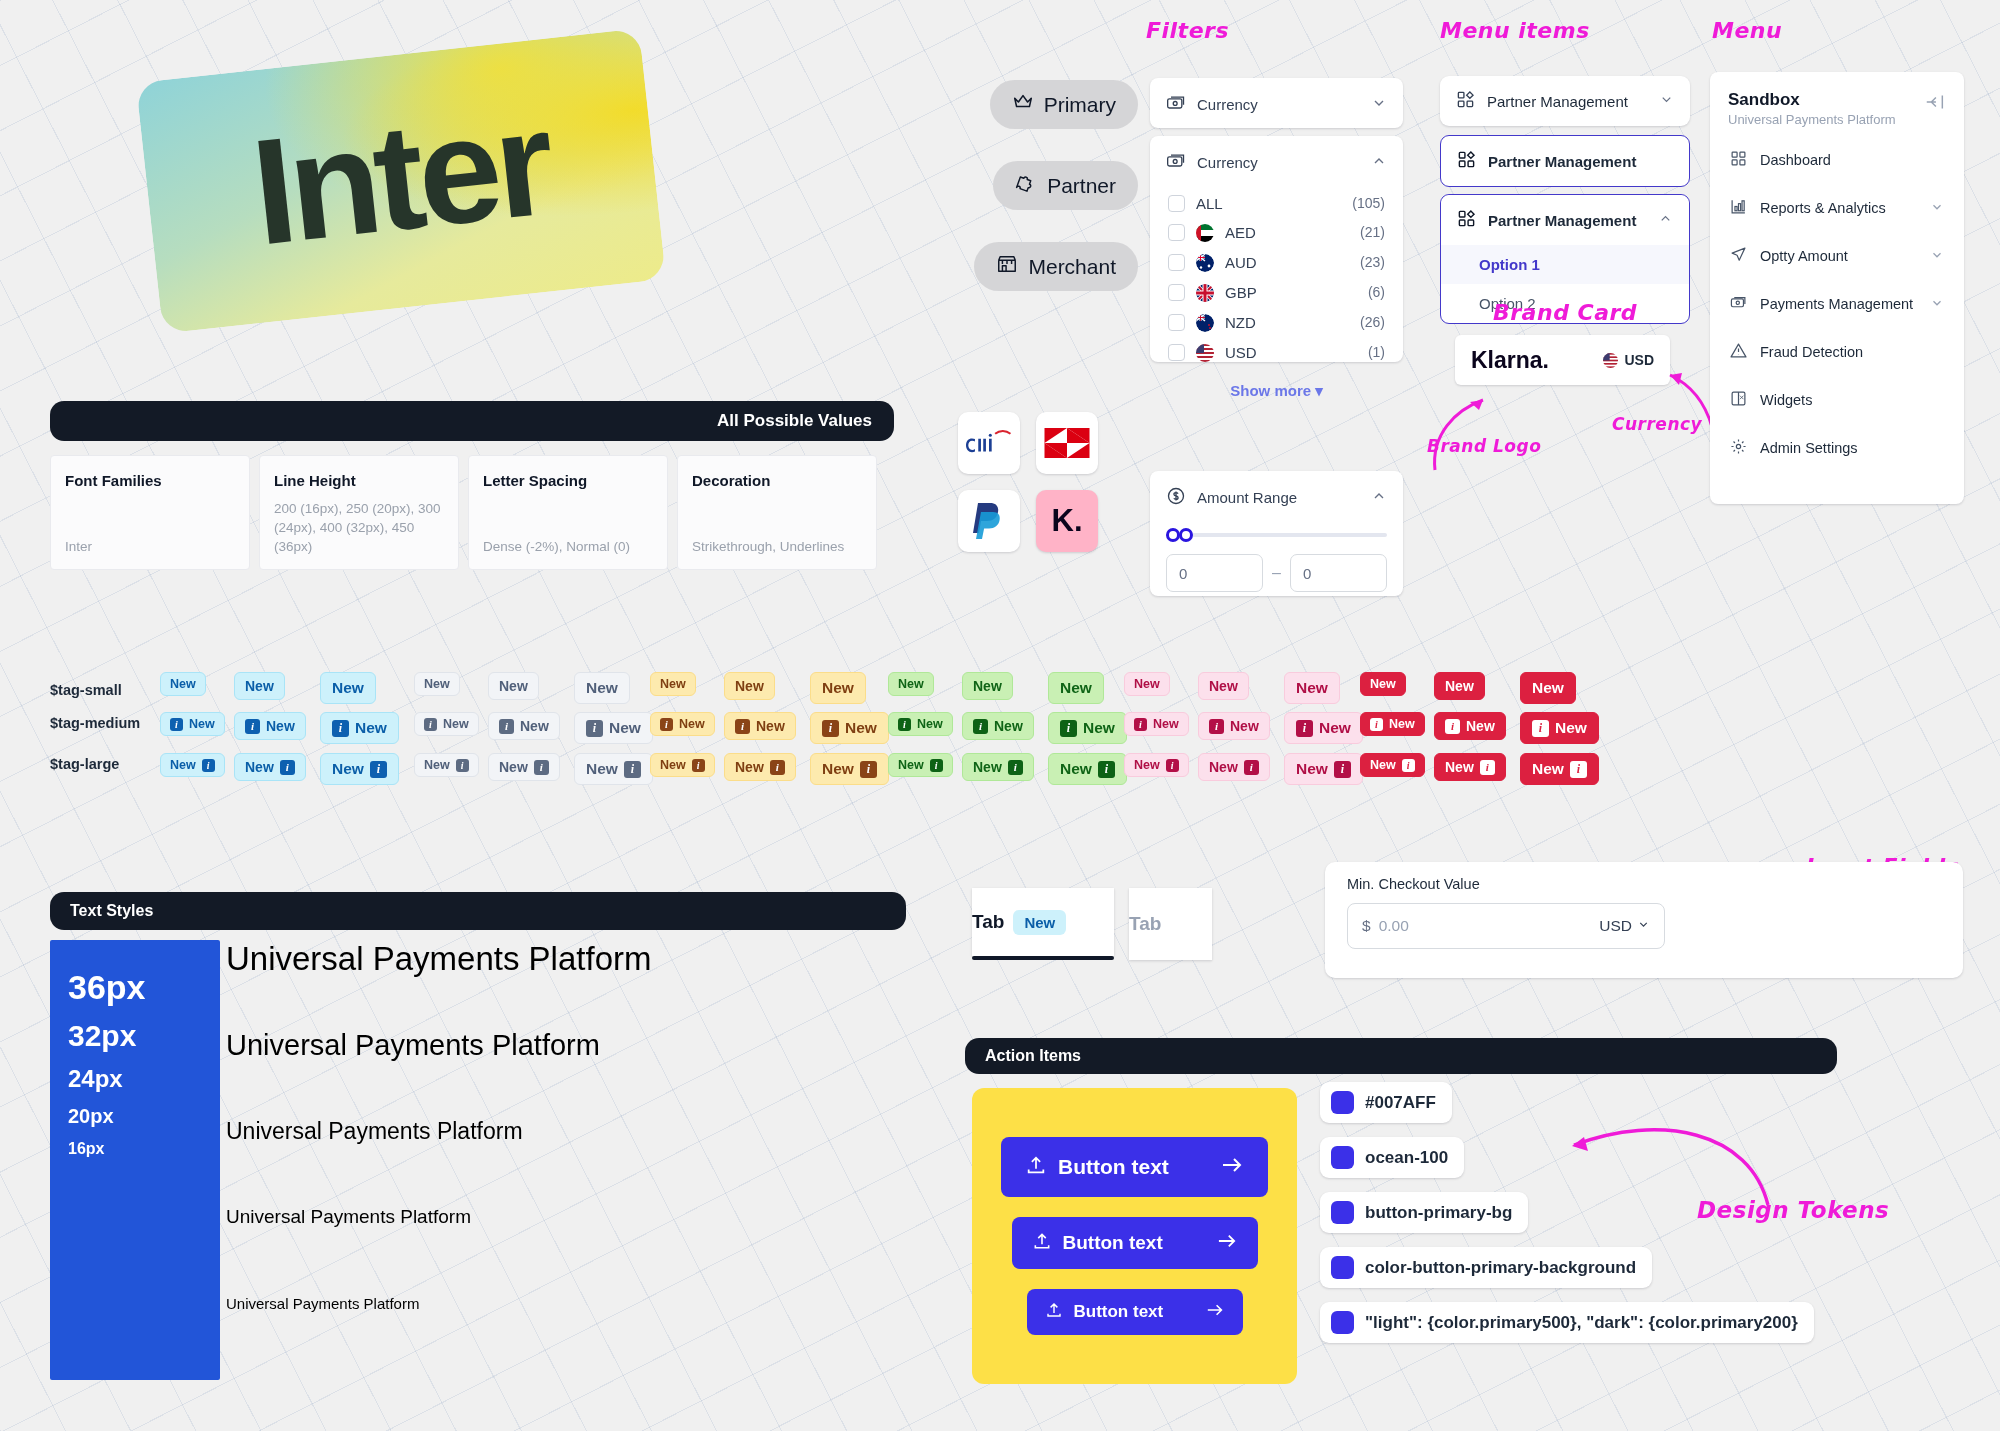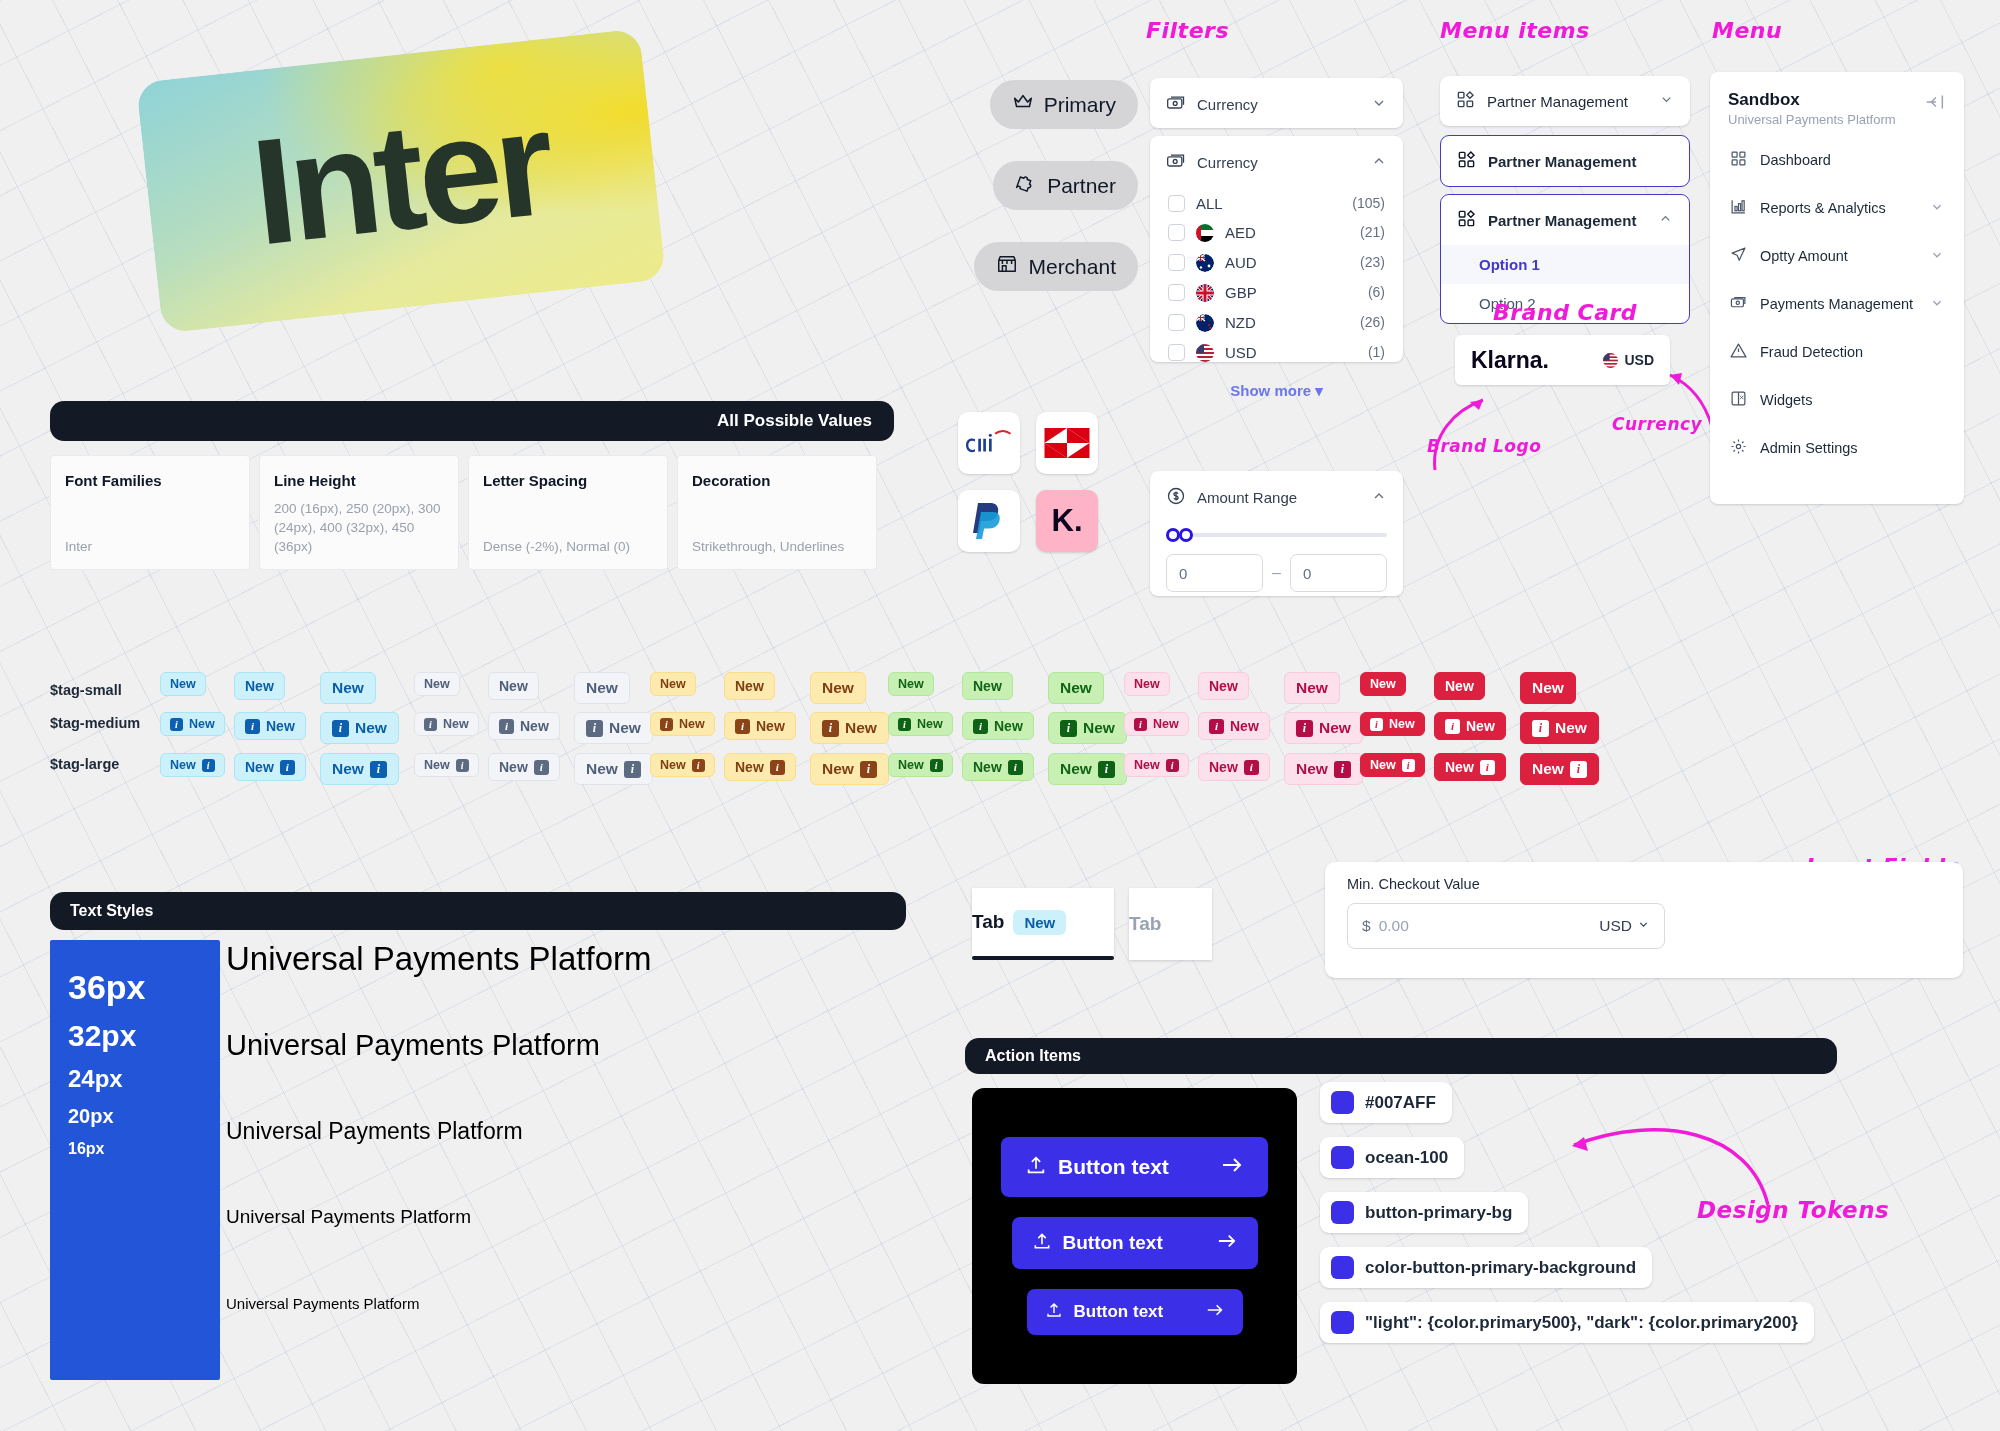--- a/index.html
+++ b/index.html
@@ -729,21 +729,21 @@
               </svg></span>
         </span>
       </div>
     </div>
   </div>
 </div>
 
 <div class="darkbar" style="position:absolute;left:965px;top:1038px;width:872px;height:36px;padding-left:20px;font-size:16px">
   <span>Action Items</span>
 </div>
-<div style="position:absolute;left:972px;top:1088px;width:325px;height:296px;background:#000000;border-radius:12px;display:flex;flex-direction:column;align-items:center;justify-content:center;gap:20px">
+<div style="position:absolute;left:972px;top:1088px;width:325px;height:296px;background:#fde047;border-radius:12px;display:flex;flex-direction:column;align-items:center;justify-content:center;gap:20px">
   <button class="btn" style="width:267px;height:60px;font-size:21px;padding:0 24px">
     <span><svg width="22" height="22" viewBox="0 0 24 24" fill="none" stroke="#fff" stroke-width="1.9">
           <path d="M12 16V4M7.5 8.5L12 4l4.5 4.5M4 17v3h16v-3"></path>
         </svg></span>
     <span>Button text</span>
     <span style="margin-left:auto"><svg width="24" height="20" viewBox="0 0 24 20" fill="none" stroke="#fff" stroke-width="2">
           <path d="M3 10h17M14 4l6 6-6 6"></path>
         </svg></span>
   </button>
   <button class="btn" style="width:246px;height:52px;font-size:19px;padding:0 20px">

